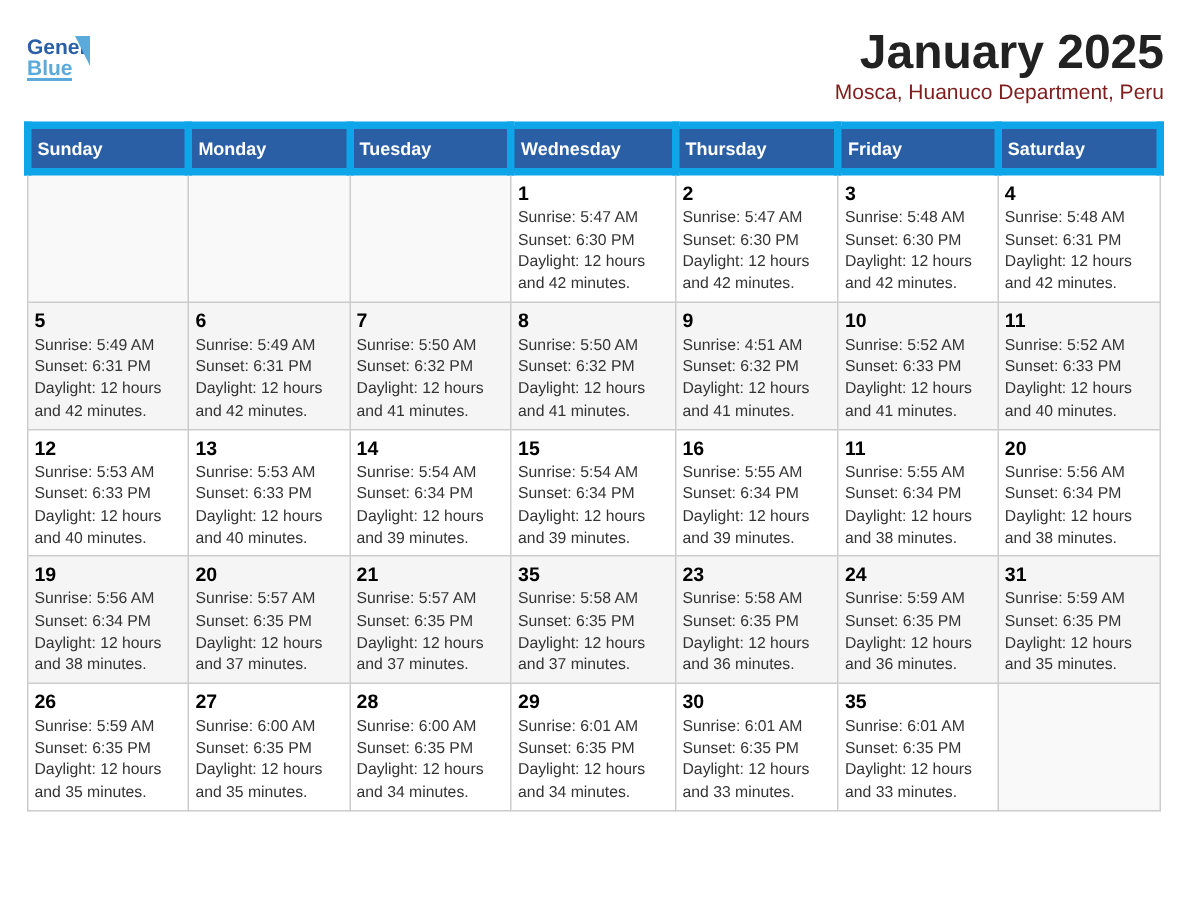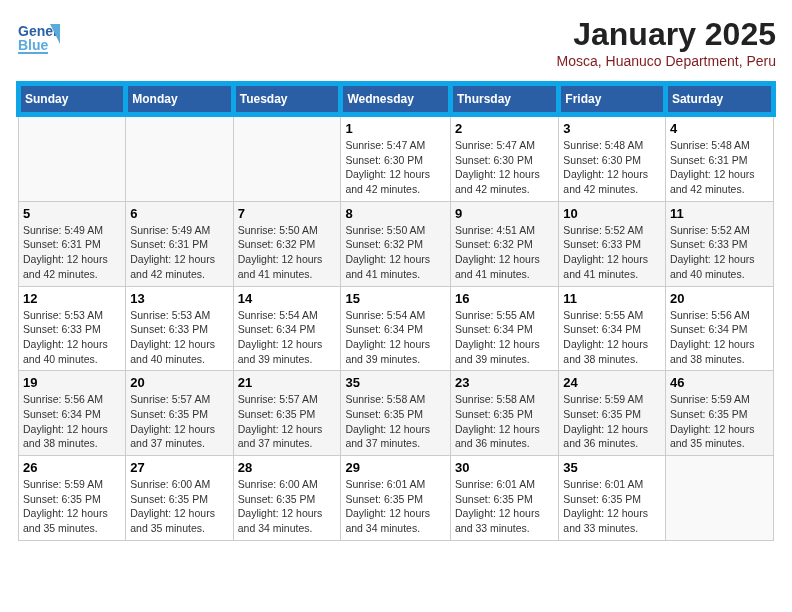--- a/index.html
+++ b/index.html
@@ -275,21 +275,21 @@
 and 36 minutes.</div>
         </td>
         <td>
           <span class="day-num">24</span>
           <div class="day-info" style="white-space: pre-line;">Sunrise: 5:59 AM
 Sunset: 6:35 PM
 Daylight: 12 hours
 and 36 minutes.</div>
         </td>
         <td>
-          <span class="day-num">46</span>
+          <span class="day-num">31</span>
           <div class="day-info" style="white-space: pre-line;">Sunrise: 5:59 AM
 Sunset: 6:35 PM
 Daylight: 12 hours
 and 35 minutes.</div>
         </td>
       </tr>
       <tr>
         <td>
           <span class="day-num">26</span>
           <div class="day-info" style="white-space: pre-line;">Sunrise: 5:59 AM

